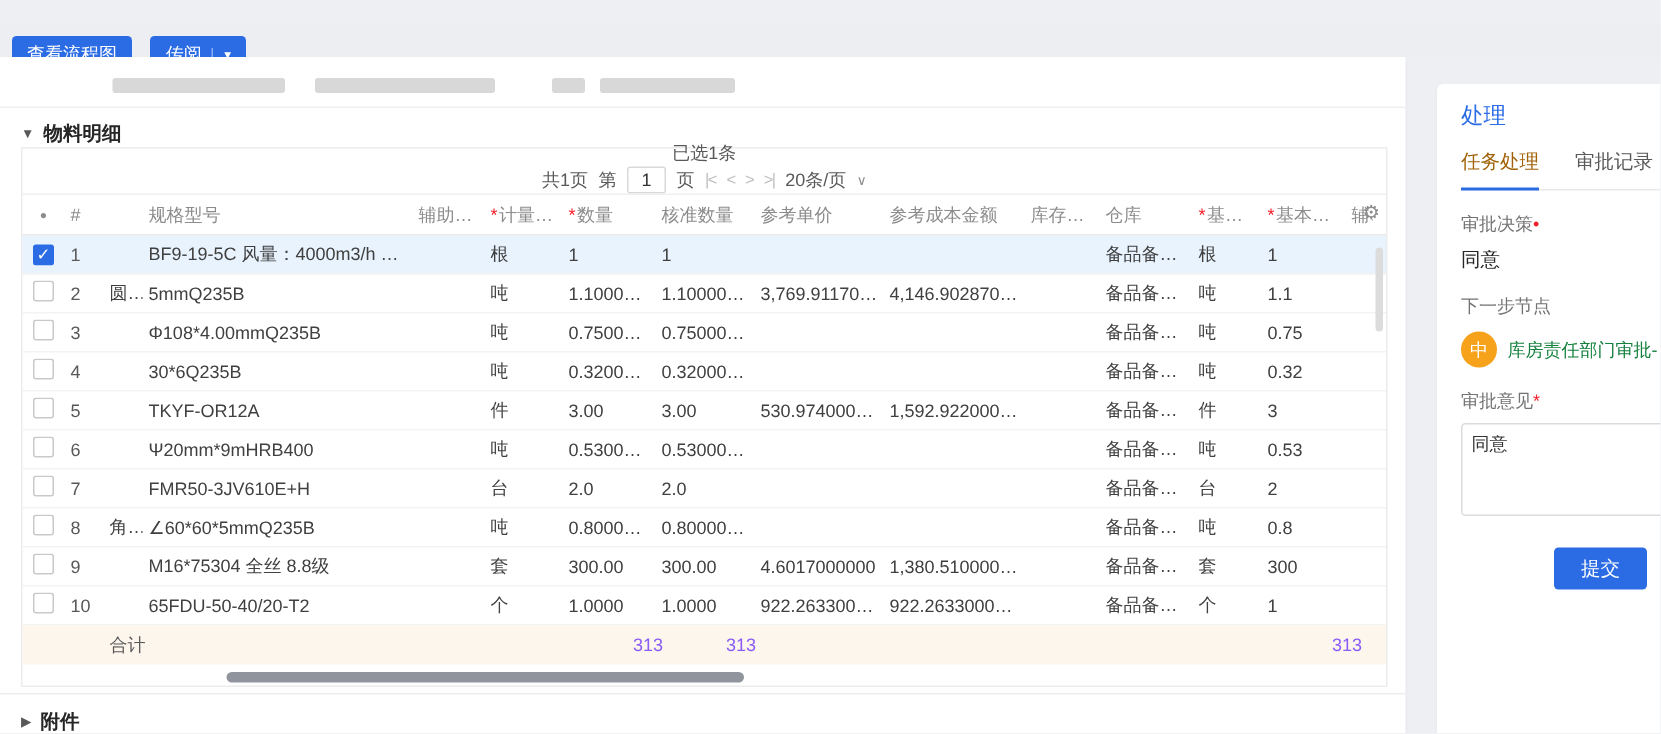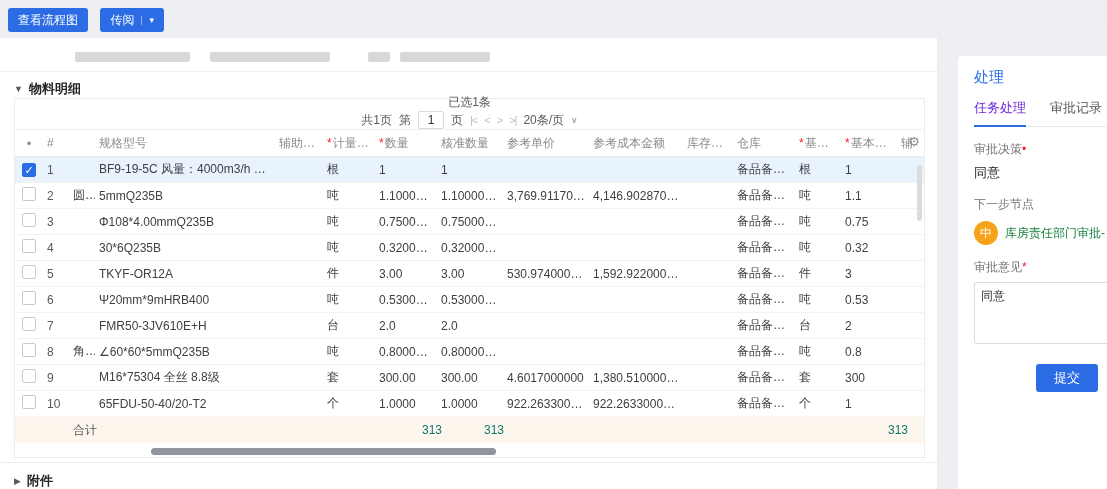--- a/index.html
+++ b/index.html
@@ -1,20 +1,20 @@
 <!DOCTYPE html>
 <html><head>
 <meta charset="utf-8">
 <style>
   html,body{margin:0;padding:0;background:#edeff3;}
   *{box-sizing:border-box;}
   .screen{position:relative;width:1107px;height:489px;overflow:hidden;
     font-family:"Liberation Sans","DejaVu Sans",sans-serif;background:#edeff3;color:#333;}
   
-  .topbar{position:absolute;top:0;left:0;right:0;height:22px;background:#eceef2;}
+  .topbar{position:absolute;top:16px;left:0;right:0;height:22px;background:#eceef2;}
   .btn-primary{display:inline-flex;align-items:center;background:#2b6ce5;color:#fff;border:none;
     border-radius:3px;height:24px;padding:0 10px;font-size:12px;cursor:pointer;margin-top:8px;margin-left:8px;
     font-family:inherit;}
   .btn-primary .chev{margin-left:7px;padding-left:7px;border-left:1px solid rgba(255,255,255,.45);font-size:9px;line-height:1;}
   
   .main-card{position:absolute;top:38px;left:0;width:937px;bottom:0;background:#fff;box-shadow:0 1px 2px rgba(0,0,0,.04);}
   .redact{position:absolute;height:10px;background:#d8d8d8;border-radius:2px;top:14px;}
   .card-div{position:absolute;left:0;right:0;top:33px;height:1px;background:#f0f0f2;}
   .sec-head{position:absolute;left:14px;top:42px;font-size:13px;color:#262626;font-weight:600;display:flex;align-items:center;gap:6px;}
   .sec-head .caret{font-size:9px;color:#595959;}
@@ -33,35 +33,35 @@
   .cell.h{color:#8c8c8c;}
   .cell.r{text-align:left;}
   .cell.idx{color:#595959;}
   .req{color:#f5222d;margin-right:1px;}
   .dotcol{color:#2b6ce5;text-align:center;font-size:13px;}
   .cb{display:inline-block;width:14px;height:14px;border:1px solid #c9c9c9;border-radius:2px;background:#fff;
     font-size:11px;line-height:13px;text-align:center;color:#fff;cursor:pointer;margin-left:3px;}
   .cb.on{background:#2b6ce5;border-color:#2b6ce5;}
   .trow.sel{background:#e8f3fe;}
   .trow.sum{background:#fdf6ec;border-bottom:none;padding-left:43px;}
-  .trow.sum .num{color:#0f766e;}
+  .trow.sum .num{color:#8b5cf6;}
   .trow.sum .lab{color:#595959;text-align:center;}
   .gear{position:absolute;right:4px;top:35px;color:#8c8c8c;font-size:13px;cursor:pointer;z-index:3;}
   .vthumb{position:absolute;right:2px;top:66px;width:5px;height:56px;background:#dcdcdc;border-radius:3px;cursor:pointer;}
   .hthumb{position:absolute;left:136px;bottom:2px;width:345px;height:7px;background:#8f949d;border-radius:4px;cursor:pointer;}
   .attach-div{position:absolute;left:0;right:0;top:424px;height:1px;background:#ededed;}
   .attach{position:absolute;left:14px;top:434px;font-size:13px;color:#262626;font-weight:600;display:flex;align-items:center;gap:6px;}
   .attach .caret{font-size:9px;color:#595959;}
   
   .rpanel{position:absolute;top:56px;left:958px;width:170px;bottom:0;background:#fff;border-radius:4px 4px 0 0;
     padding:12px 14px 0 16px;box-shadow:0 1px 2px rgba(0,0,0,.04);}
   .rtitle{font-size:15px;color:#2b6ce5;margin-bottom:12px;}
   .tabs{display:flex;gap:24px;border-bottom:1px solid #e9e9e9;}
   .tab{padding:0 0 8px;font-size:13px;color:#595959;cursor:pointer;}
-  .tab.active{color:#6d28d9;border-bottom:2px solid #2b6ce5;margin-bottom:-1px;}
+  .tab.active{color:#a16207;border-bottom:2px solid #2b6ce5;margin-bottom:-1px;}
   .plabel{font-size:12px;color:#737373;margin-top:14px;}
   .pvalue{font-size:13px;color:#262626;margin-top:6px;}
   .mark{color:#f5222d;}
   .node-row{display:flex;align-items:center;gap:7px;margin-top:8px;}
   .avatar{width:24px;height:24px;border-radius:50%;background:#f7a21b;color:#fff;font-size:12px;
     display:flex;align-items:center;justify-content:center;flex:0 0 24px;}
   .node-text{font-size:12px;color:#15803d;white-space:nowrap;}
   .opinion{width:100%;height:62px;border:1px solid #dcdcdc;border-radius:3px;margin-top:6px;resize:none;
     font-size:12px;color:#333;padding:5px 6px;font-family:inherit;}
   .submit-row{display:flex;justify-content:flex-end;padding-right:16px;margin-top:16px;}

